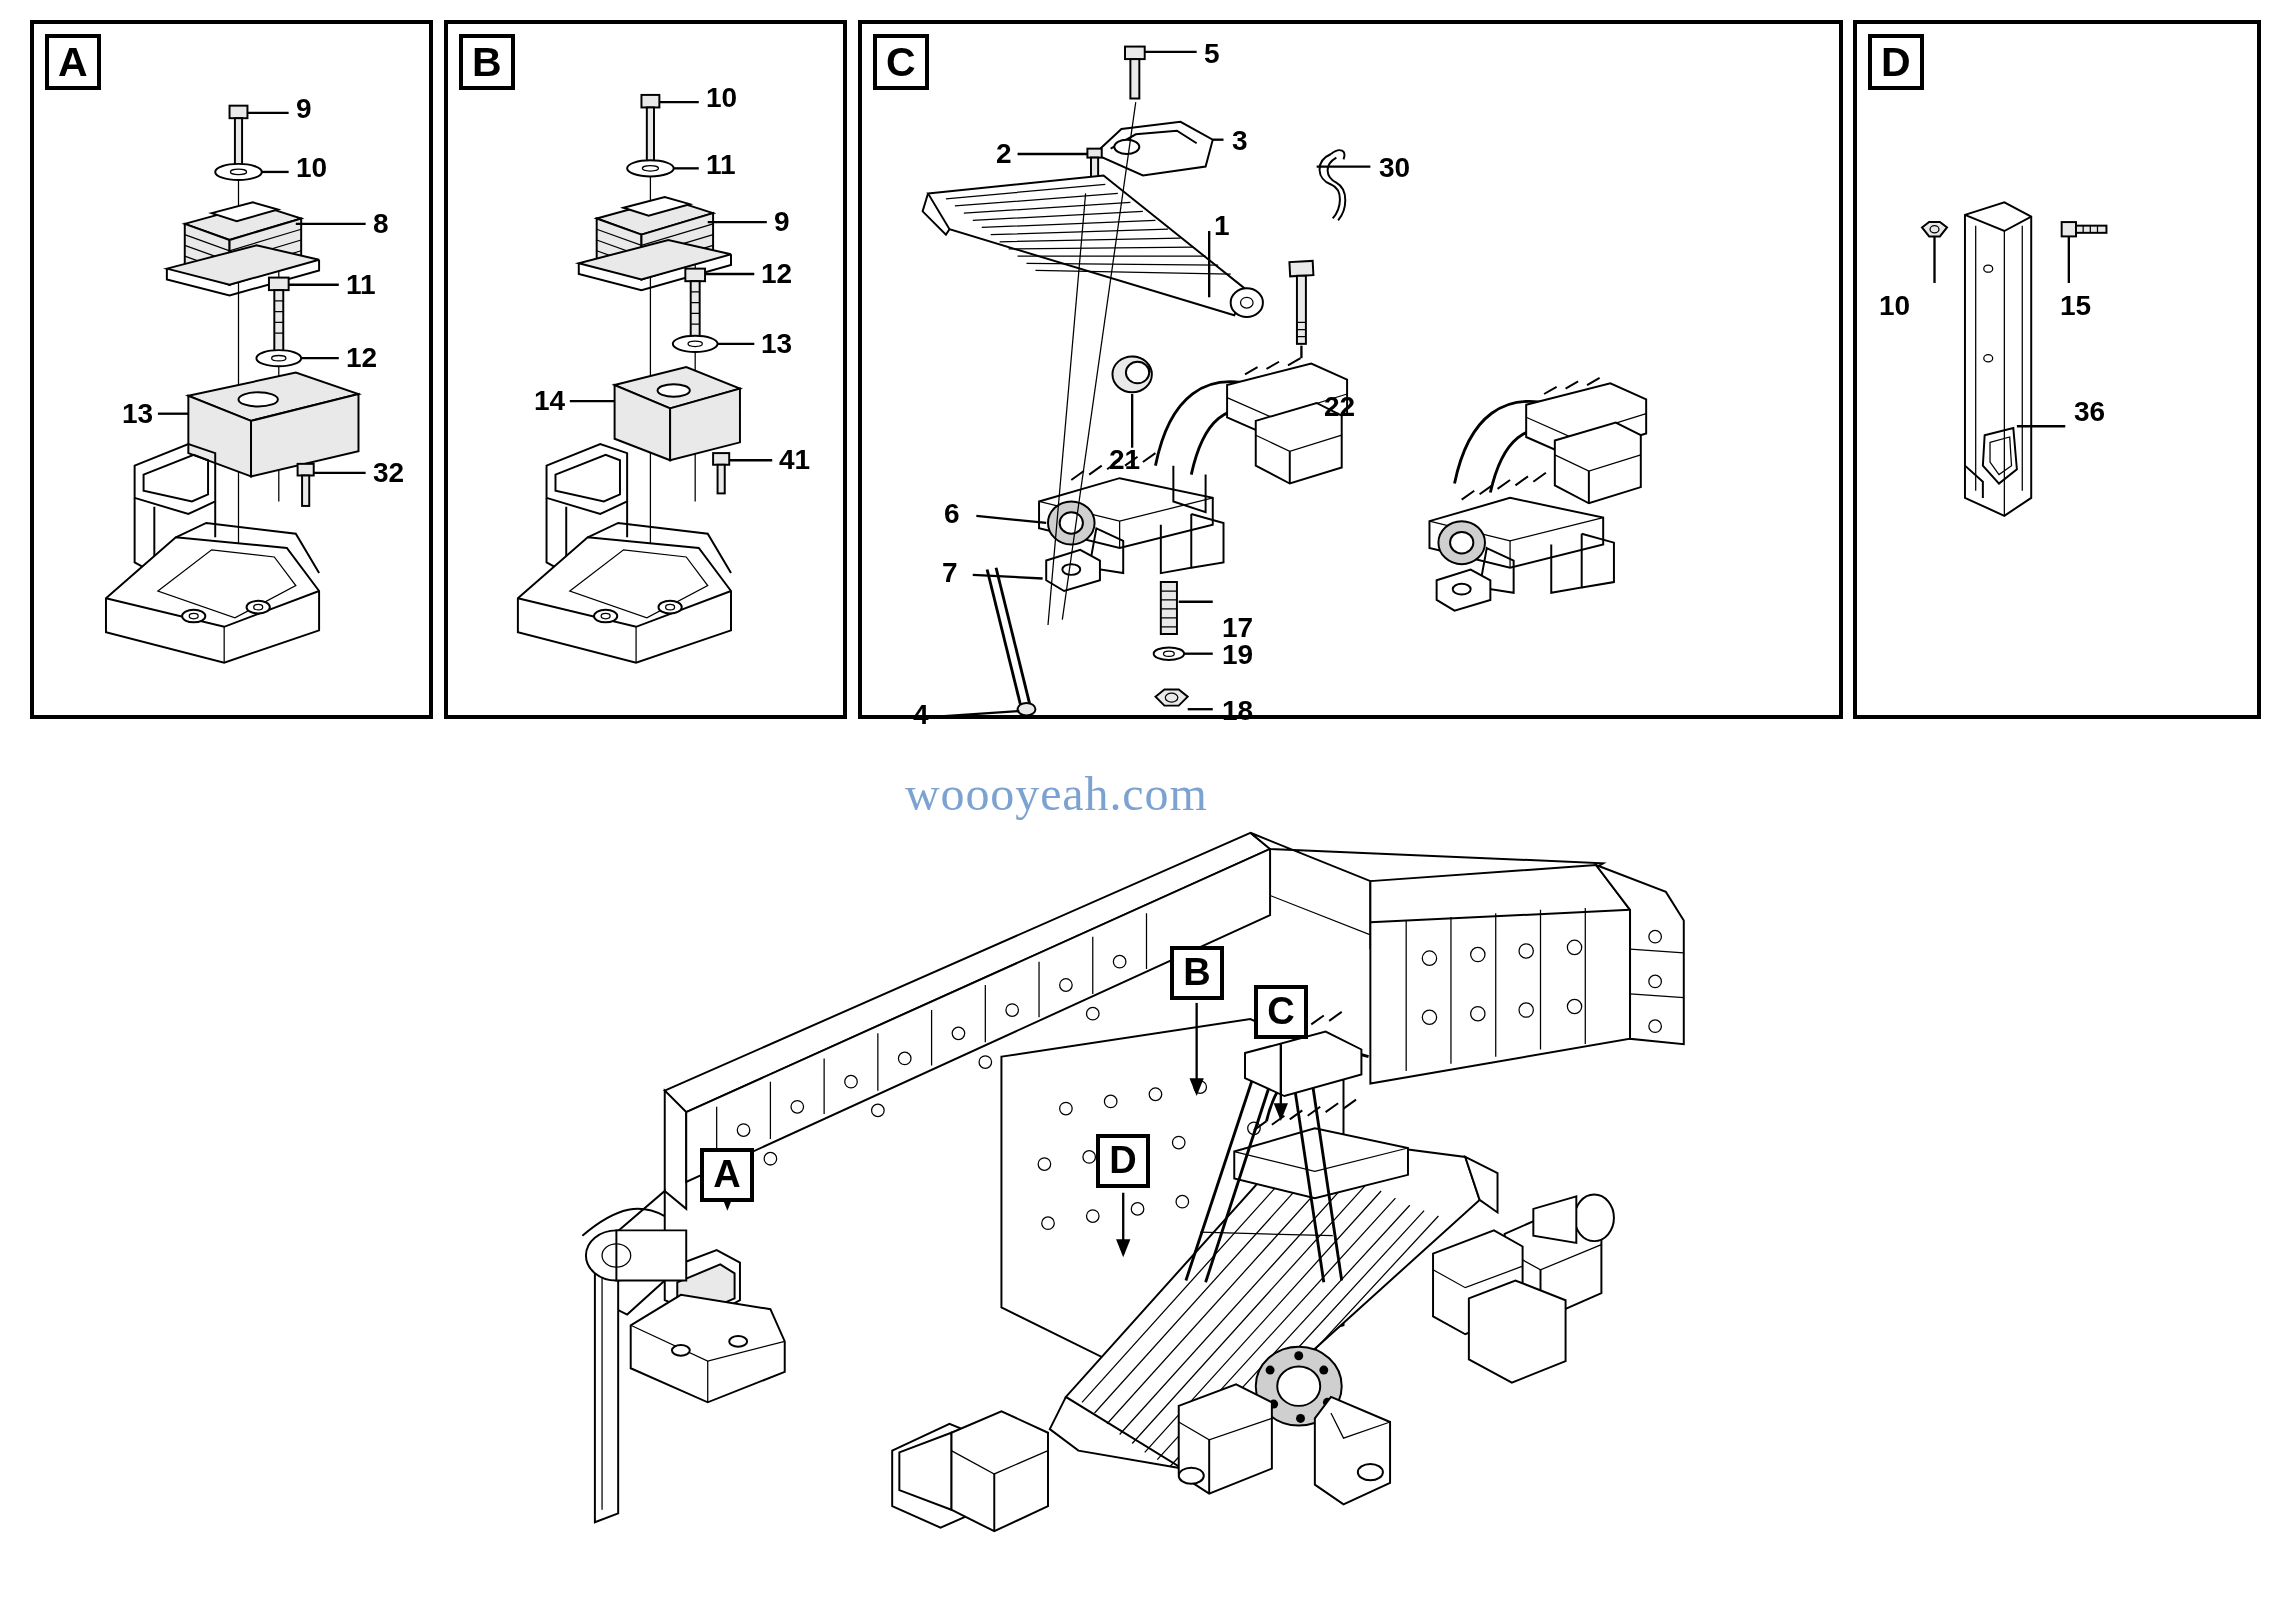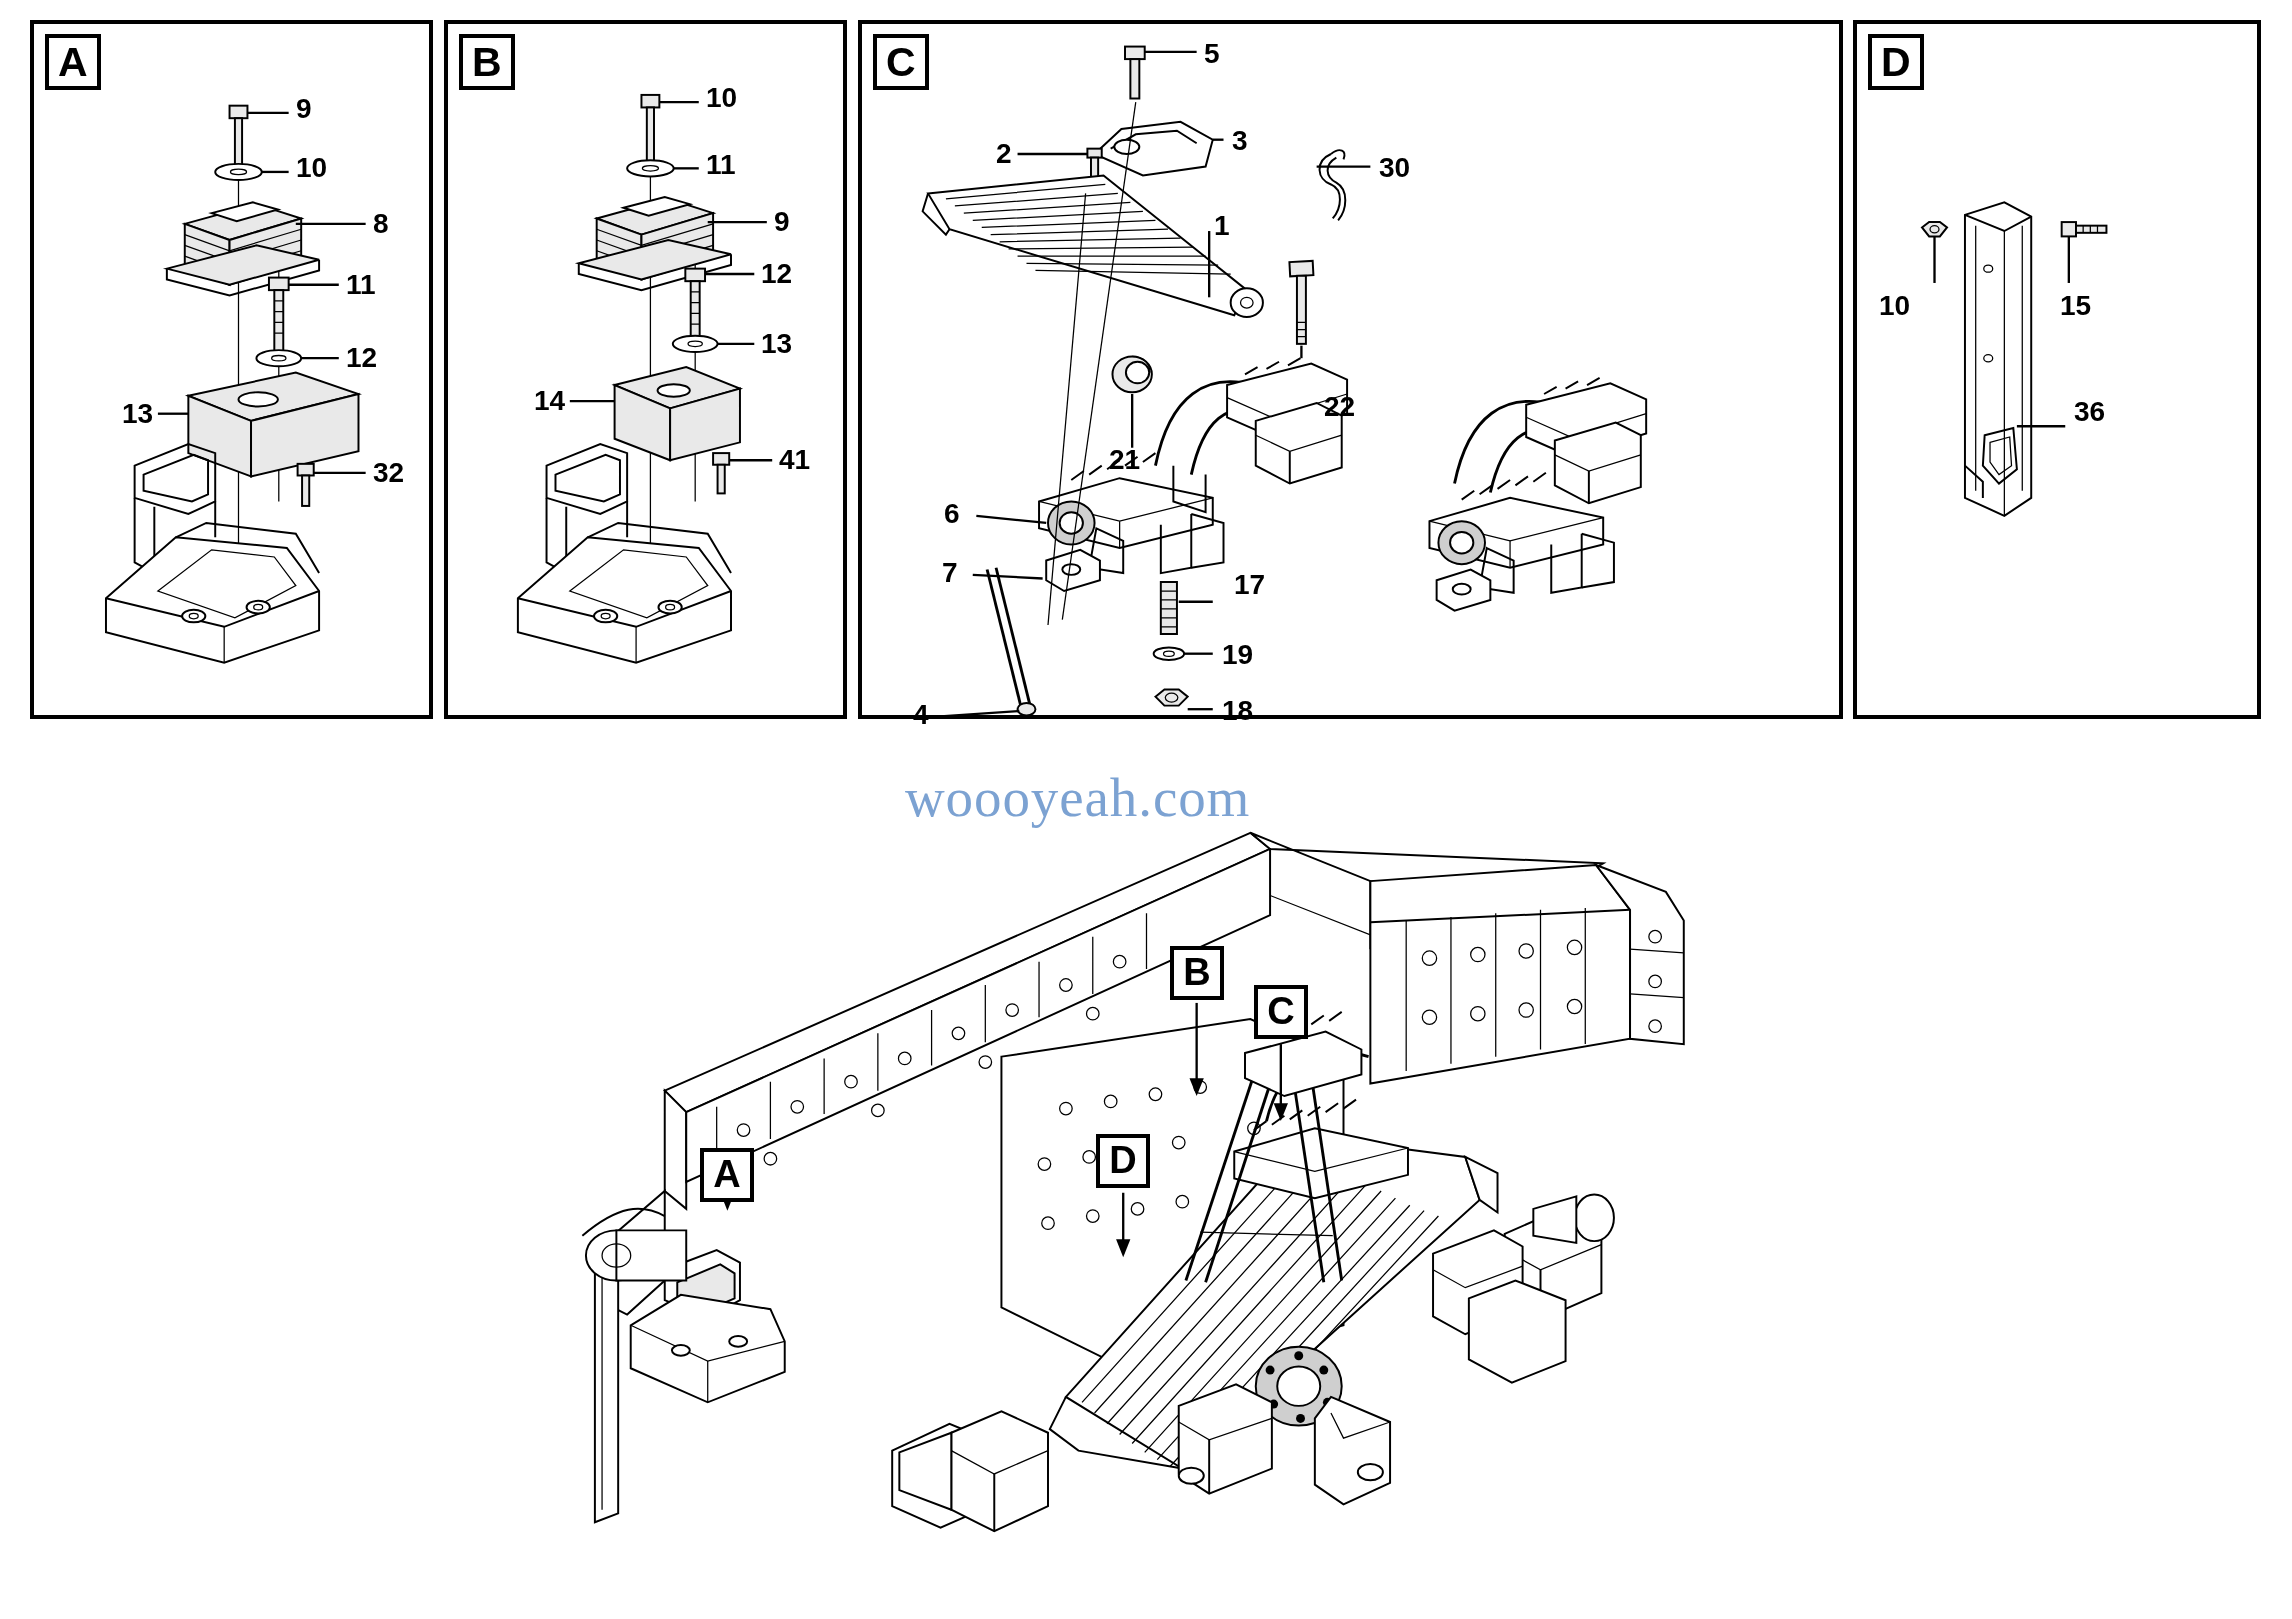--- a/index.html
+++ b/index.html
@@ -77,21 +77,21 @@
     font-weight: bold;
     white-space: nowrap;
     z-index: 7;
   }
 
   
   .watermark {
     position: absolute;
     left: 905px;
     top: 766px;
-    font-size: 55px;
+    font-size: 48px;
     font-family: "Liberation Serif", serif;
     color: #4a7fc1;
     opacity: 0.72;
     letter-spacing: 0.9px;
     z-index: 9;
     pointer-events: none;
     white-space: nowrap;
   }
 
   svg { display: block; }
@@ -462,21 +462,21 @@
   <div>
     <span class="num" style="left:1204px; top:38px;">5</span>
     <span class="num" style="left:1232px; top:125px;">3</span>
     <span class="num" style="left:996px; top:138px;">2</span>
     <span class="num" style="left:1379px; top:152px;">30</span>
     <span class="num" style="left:1214px; top:210px;">1</span>
     <span class="num" style="left:1324px; top:351px;margin-top:40px;">22</span>
     <span class="num" style="left:1109px; top:444px;">21</span>
     <span class="num" style="left:944px; top:498px;">6</span>
     <span class="num" style="left:942px; top:557px;">7</span>
-    <span class="num" style="left:1222px; top:569px;margin-left:12px;">17</span>
+    <span class="num" style="left:1222px; top:612px;">17</span>
     <span class="num" style="left:1222px; top:639px;">19</span>
     <span class="num" style="left:1222px; top:695px;text-align:center;">18</span>
     <span class="num" style="left:913px; top:699px;">4</span>
   </div>
 
   <div>
     <span class="num" style="left:1879px; top:290px;">10</span>
     <span class="num" style="left:2060px; top:290px;">15</span>
     <span class="num" style="left:2074px; top:396px;">36</span>
   </div>

